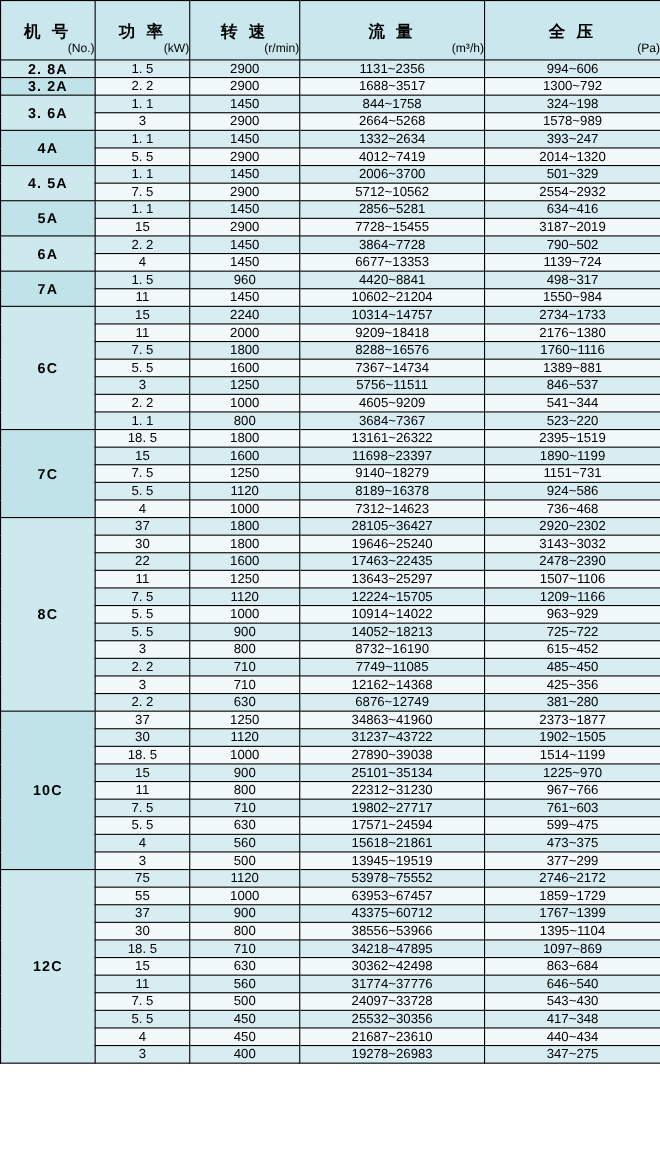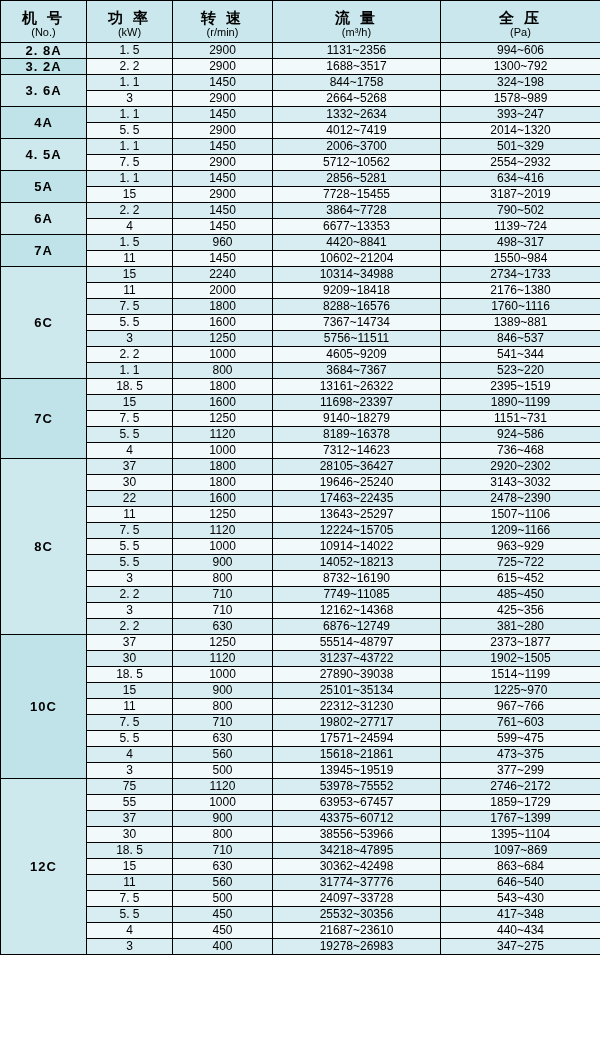--- a/index.html
+++ b/index.html
@@ -27,35 +27,36 @@
   table.spec col.c-kw   { width: 86px; }
   table.spec col.c-rpm  { width: 100px; }
   table.spec col.c-flow { width: 168px; }
   table.spec col.c-pa   { width: 160px; }
 
   thead th {
     border: 1px solid #000000;
     background: #c9e7ec;
     text-align: center;
     vertical-align: middle;
-    padding: 8px 0 3px 0;
+    padding: 20px 0 3px 0;
     color: #000000;
   }
   thead th .hl1 {
     display: block;
     font-size: 15px;
     font-weight: bold;
     letter-spacing: 3px;
     line-height: 17px;
   }
   thead th .hl2 {
     display: block;
     font-size: 11px;
     font-weight: normal;
     line-height: 13px;
+    text-align: right;
   }
   tbody td {
     border: 1px solid #000000;
     text-align: center;
     vertical-align: middle;
     font-size: 12px;
     height: 15px;
     line-height: 15px;
     padding: 0;
     color: #000000;
@@ -199,21 +200,21 @@
         <tr class="plain">
           <td>11</td>
           <td>1450</td>
           <td>10602~21204</td>
           <td>1550~984</td>
         </tr>
         <tr class="tint">
           <td class="model band-a" rowspan="7">6C</td>
           <td>15</td>
           <td>2240</td>
-          <td>10314~34988</td>
+          <td>10314~14757</td>
           <td>2734~1733</td>
         </tr>
         <tr class="plain">
           <td>11</td>
           <td>2000</td>
           <td>9209~18418</td>
           <td>2176~1380</td>
         </tr>
         <tr class="tint">
           <td>7. 5</td>
@@ -340,21 +341,21 @@
         <tr class="tint">
           <td>2. 2</td>
           <td>630</td>
           <td>6876~12749</td>
           <td>381~280</td>
         </tr>
         <tr class="plain">
           <td class="model band-b" rowspan="9">10C</td>
           <td>37</td>
           <td>1250</td>
-          <td>55514~48797</td>
+          <td>34863~41960</td>
           <td>2373~1877</td>
         </tr>
         <tr class="tint">
           <td>30</td>
           <td>1120</td>
           <td>31237~43722</td>
           <td>1902~1505</td>
         </tr>
         <tr class="plain">
           <td>18. 5</td>

